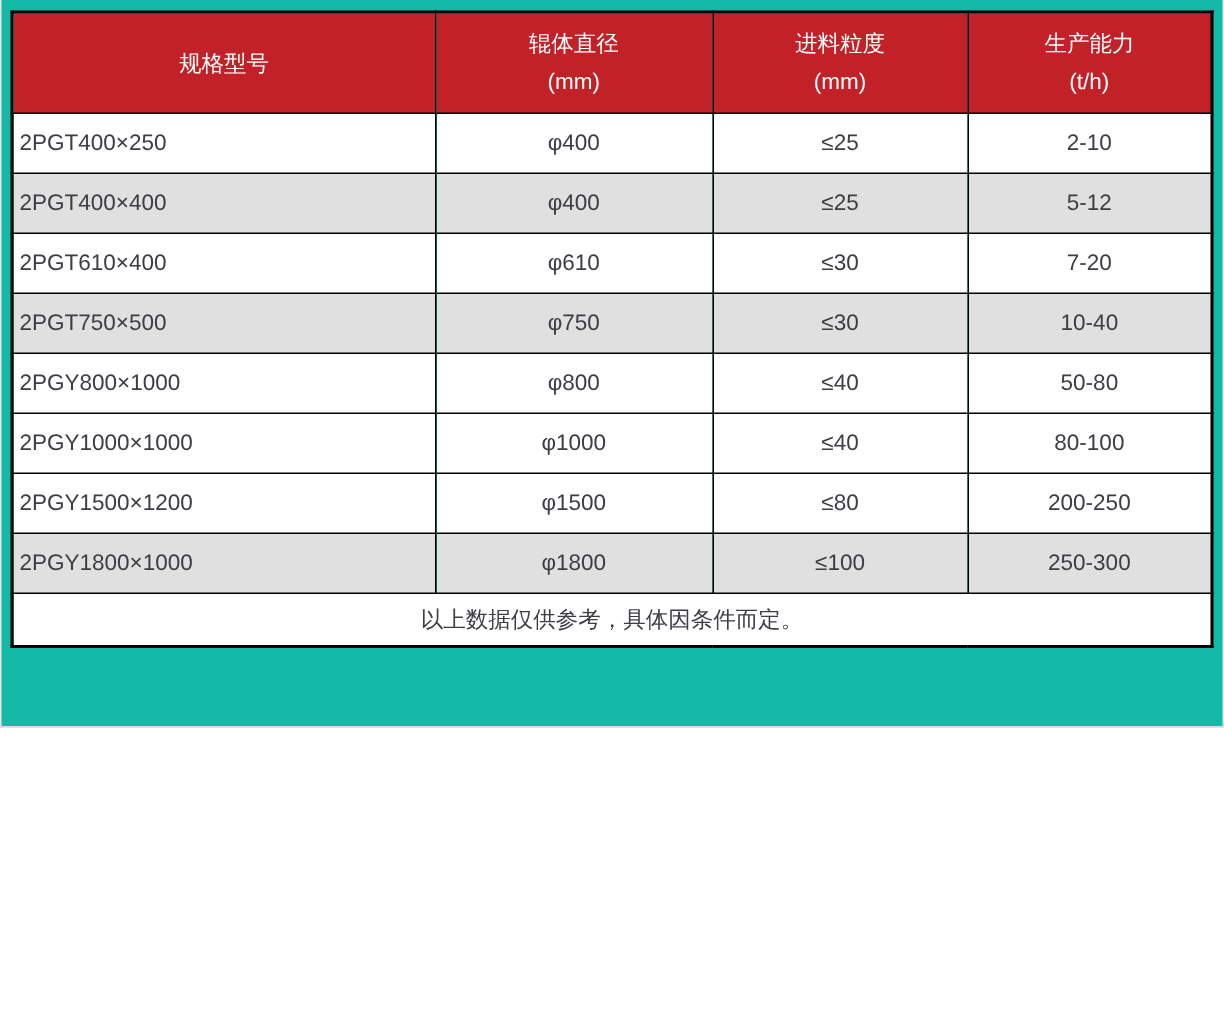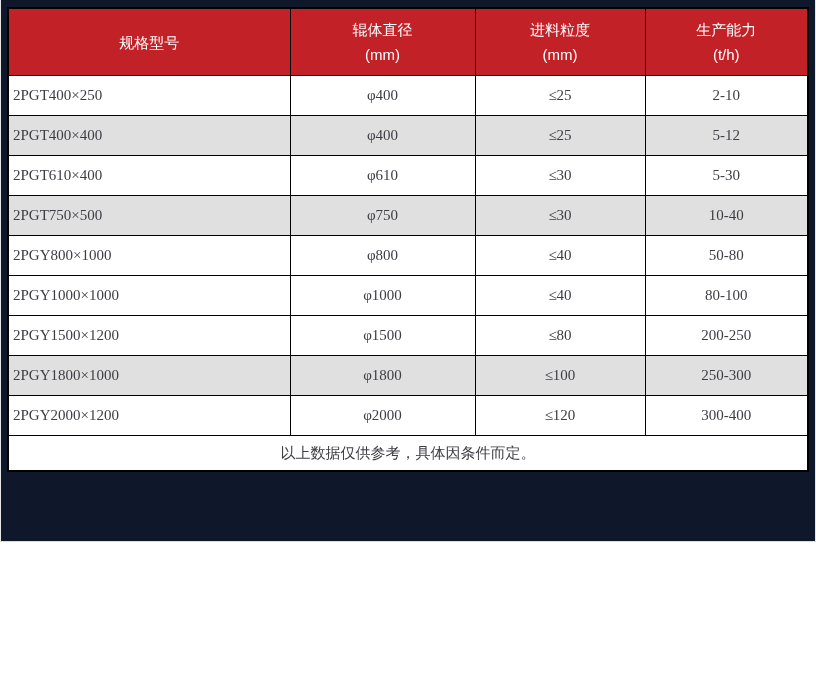--- a/index.html
+++ b/index.html
@@ -4,22 +4,22 @@
 <style>
   html, body {
     margin: 0;
     padding: 0;
     background: #ffffff;
     font-family: "Liberation Sans", "DejaVu Sans", sans-serif;
   }
   .page {
     position: relative;
     width: 816px;
-    height: 542px;
-    background: #0f172a;
+    height: 485px;
+    background: #14b8a6;
     overflow: hidden;
     box-shadow:
       inset 0 -1px 0 0 #dcdcdc,
       inset -1px 0 0 0 #e6e6e6,
       inset 1px 0 0 0 #e6e6e6;
   }
   .table-wrap {
     position: absolute;
     top: 7px;
     left: 7px;
@@ -54,21 +54,20 @@
     height: 64px;
     border-bottom: 2px solid var(--border, #000);
   }
   .th-line {
     display: block;
     line-height: 25px;
   }
   tbody td {
     height: 37px;
     background: var(--row-bg, #ffffff);
-    font-family: Liberation Serif, serif;
   }
   tbody tr.alt td {
     background: var(--row-alt-bg, #e0e0e0);
   }
   tbody td.left {
     text-align: left;
     padding-left: 4px;
   }
   tfoot td {
     height: 32px;
@@ -118,21 +117,21 @@
           <tr class="alt">
             <td class="left">2PGT400×400</td>
             <td>φ400</td>
             <td>≤25</td>
             <td>5-12</td>
           </tr>
           <tr>
             <td class="left">2PGT610×400</td>
             <td>φ610</td>
             <td>≤30</td>
-            <td>5-30</td>
+            <td>7-20</td>
           </tr>
           <tr class="alt">
             <td class="left">2PGT750×500</td>
             <td>φ750</td>
             <td>≤30</td>
             <td>10-40</td>
           </tr>
           <tr>
             <td class="left">2PGY800×1000</td>
             <td>φ800</td>
@@ -150,26 +149,20 @@
             <td>φ1500</td>
             <td>≤80</td>
             <td>200-250</td>
           </tr>
           <tr class="alt">
             <td class="left">2PGY1800×1000</td>
             <td>φ1800</td>
             <td>≤100</td>
             <td>250-300</td>
           </tr>
-          <tr>
-            <td class="left">2PGY2000×1200</td>
-            <td>φ2000</td>
-            <td>≤120</td>
-            <td>300-400</td>
-          </tr>
         </tbody>
       <tfoot>
         <tr>
           <td colspan="4">以上数据仅供参考，具体因条件而定。</td>
         </tr>
       </tfoot>
     </table>
   </div>
 </div>
 

